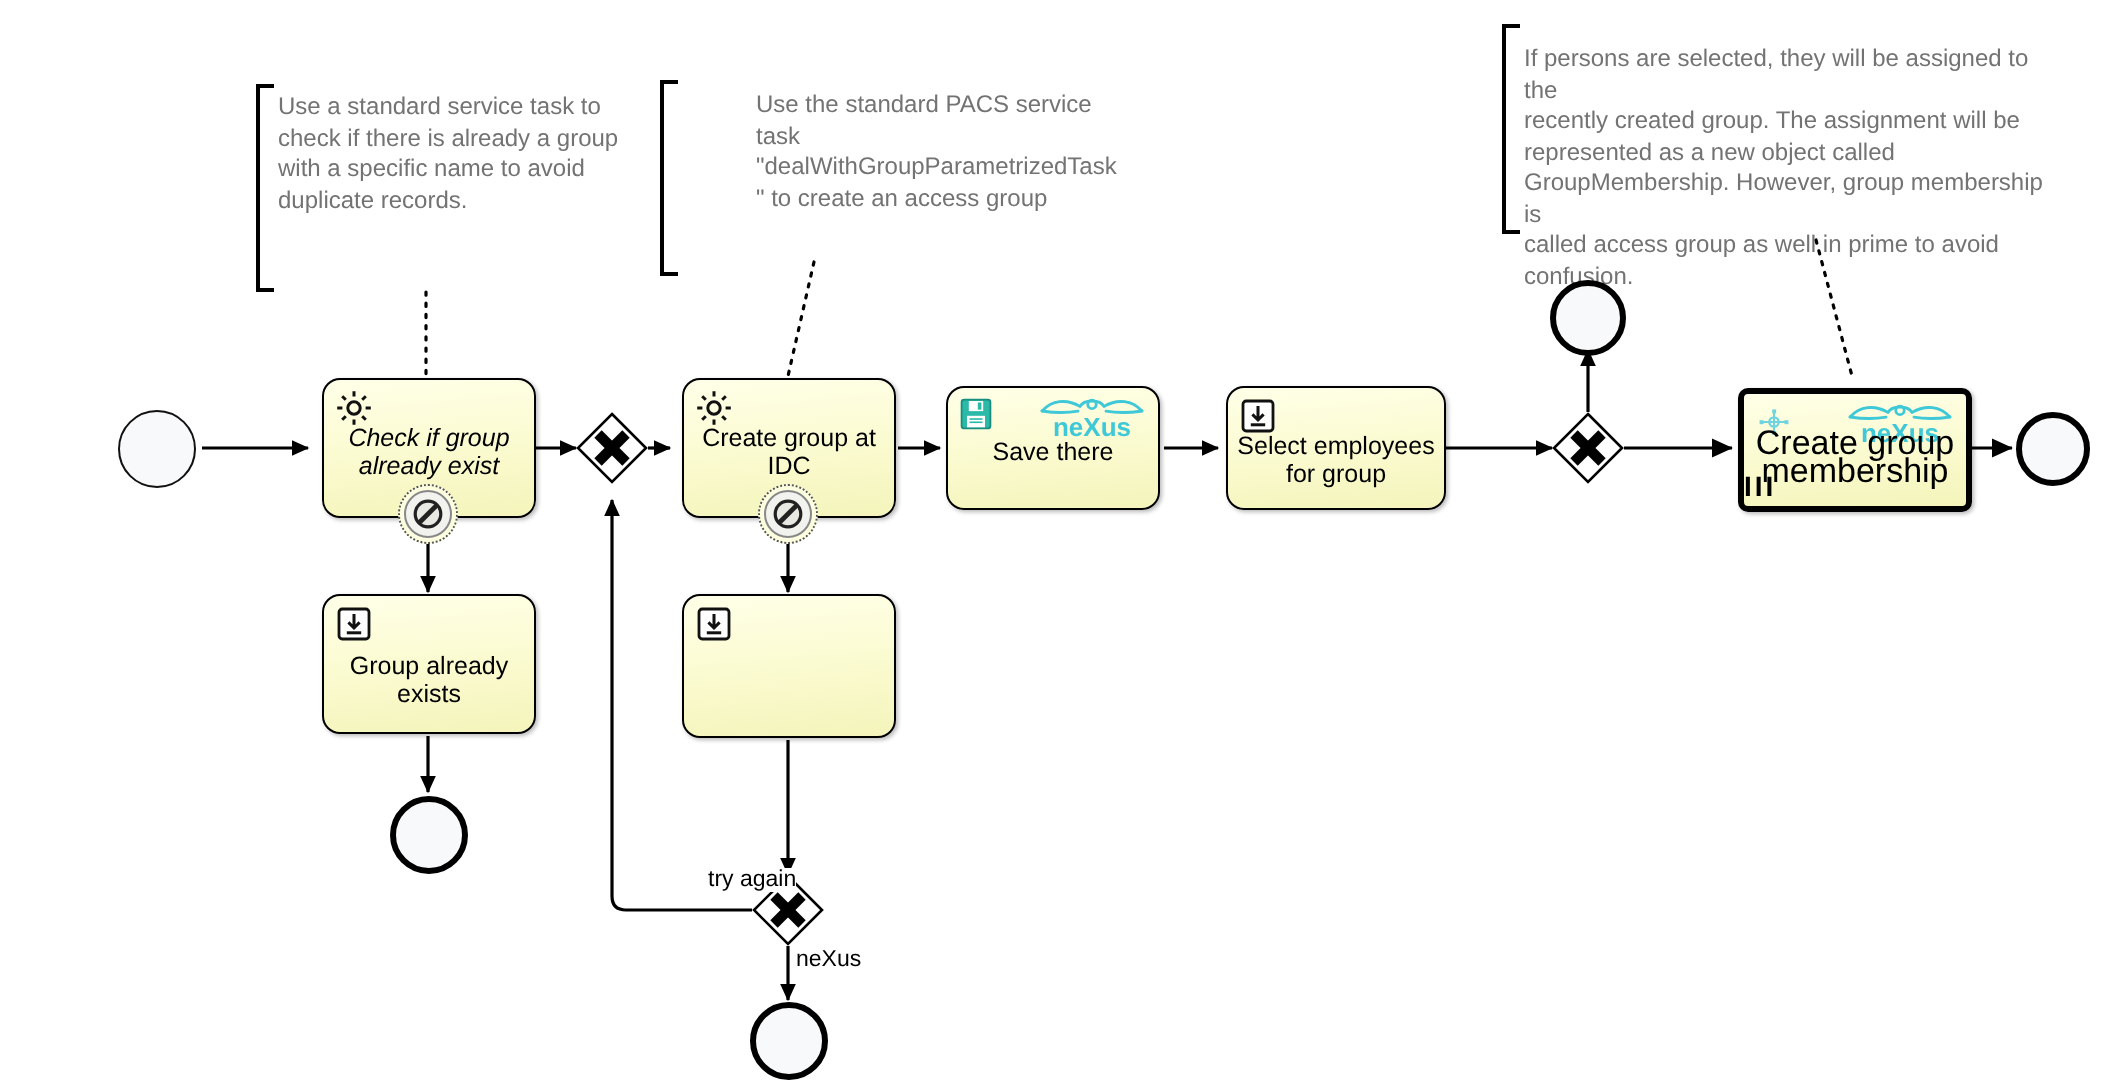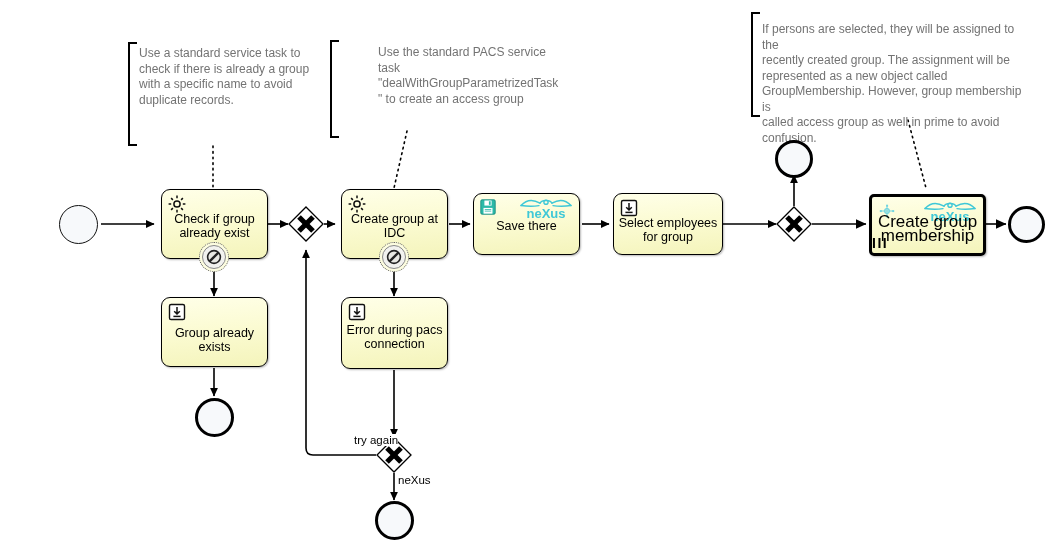--- a/index.html
+++ b/index.html
@@ -277,21 +277,21 @@
   <div class="task" style="left:161px; top:189px; width:107px; height:70px;">
     <span class="ticon">
       <svg viewBox="0 0 20 20" width="20" height="20">
         <g fill="none" stroke="#111" stroke-width="1.5">
           <circle cx="10" cy="10" r="3.1"></circle>
           <path d="M10,1.6 L10,4.2 M10,15.8 L10,18.4 M1.6,10 L4.2,10 M15.8,10 L18.4,10
                    M4.1,4.1 L5.9,5.9 M14.1,14.1 L15.9,15.9 M15.9,4.1 L14.1,5.9 M5.9,14.1 L4.1,15.9"></path>
         </g>
       </svg>
     </span>
-    <div class="task-label" style="top:22px;">Check if group
+    <div class="task-label" style="top:22px;font-style:italic;">Check if group
 already exist</div>
   </div>
   <div class="boundary" style="left:199px; top:242px;">
     <div class="inner"></div>
     <span class="glyph">
       <svg viewBox="0 0 18 18" width="18" height="18">
         <circle cx="9" cy="9" r="6.4" fill="#e9e9e4" stroke="#222" stroke-width="1.6"></circle>
         <line x1="4.6" y1="13.4" x2="13.4" y2="4.6" stroke="#222" stroke-width="2.4"></line>
       </svg>
     </span>
@@ -331,22 +331,20 @@
   </div>
 
   <div class="task" style="left:341px; top:297px; width:107px; height:72px;">
     <span class="ticon">
       <svg viewBox="0 0 20 20" width="20" height="20">
         <rect x="2.5" y="2.5" width="15" height="15" rx="1.6" fill="#fff" stroke="#111" stroke-width="1.4"></rect>
         <path d="M10,5 L10,11.4 M7.2,9.2 L10,12 L12.8,9.2" stroke="#111" stroke-width="1.5" fill="none"></path>
         <line x1="6.4" y1="14.4" x2="13.6" y2="14.4" stroke="#111" stroke-width="1.5"></line>
       </svg>
     </span>
-    <div class="task-label" style="top:25px;">Error during pacs
-connection</div>
   </div>
 
   <div class="task" style="left:473px; top:193px; width:107px; height:62px;">
     <span class="ticon">
       <svg viewBox="0 0 20 20" width="18" height="18">
         <rect x="2" y="2" width="16" height="16" rx="1.4" fill="#2bb9a8" stroke="#1a8d80" stroke-width="1"></rect>
         <rect x="6" y="2.8" width="8" height="5.6" fill="#ffffff"></rect>
         <rect x="11" y="3.6" width="2" height="4" fill="#2bb9a8"></rect>
         <rect x="5" y="11" width="10" height="6.4" fill="#ffffff"></rect>
         <g stroke="#2bb9a8" stroke-width="0.9">

